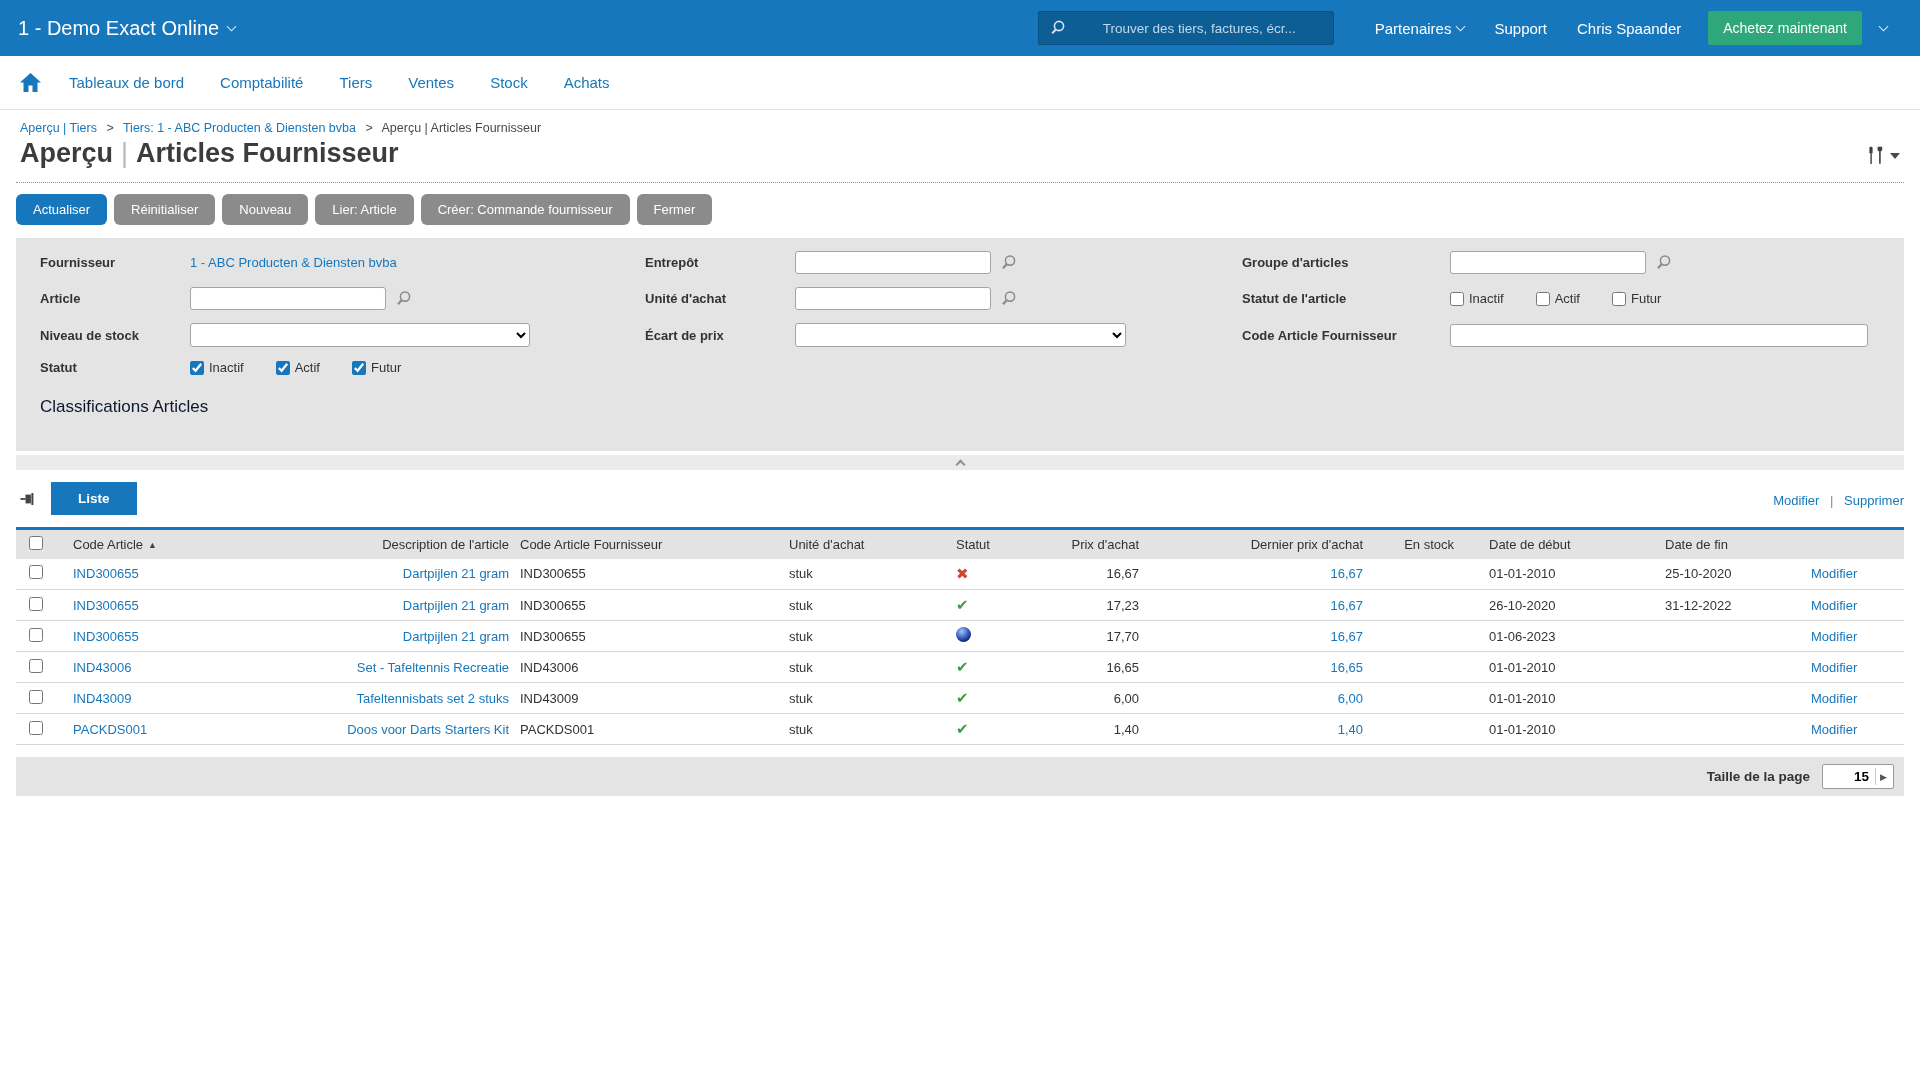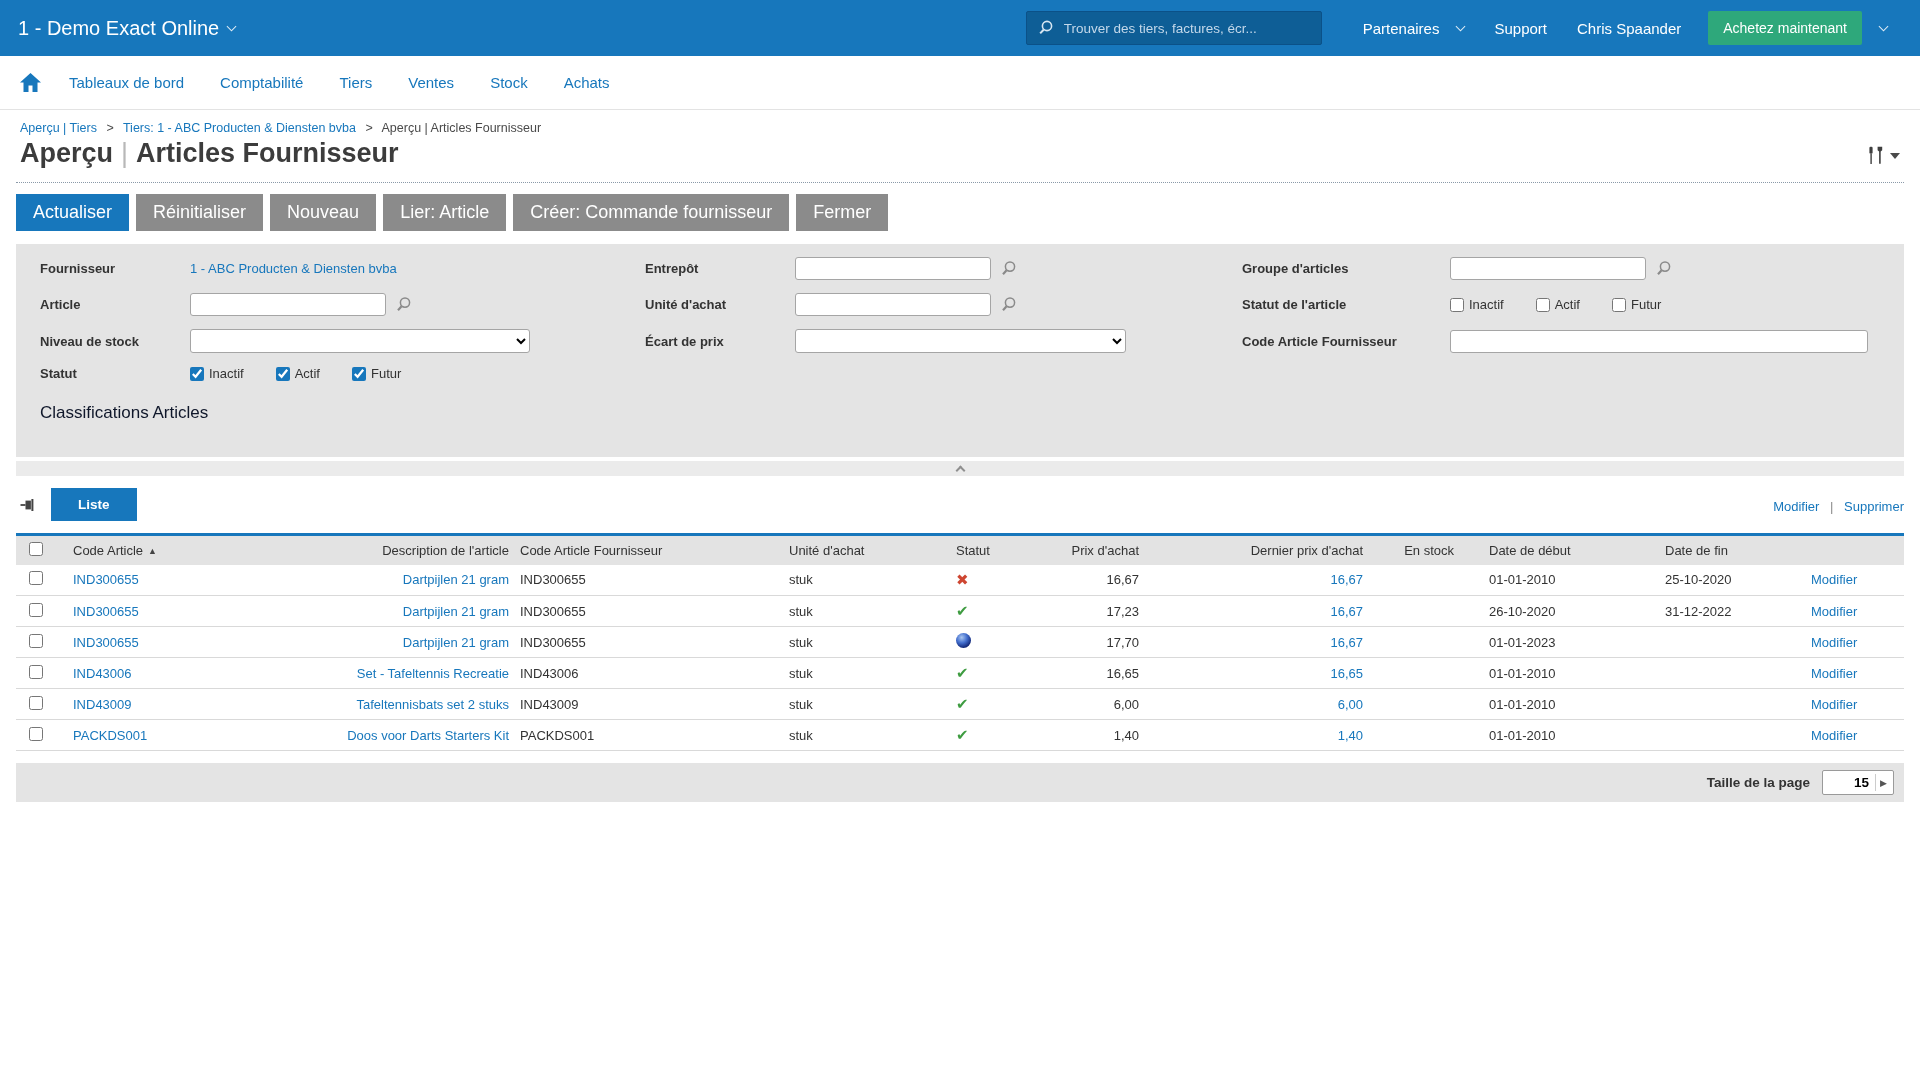--- a/index.html
+++ b/index.html
@@ -8,23 +8,23 @@
   a { text-decoration:none; color:#1777BC; cursor:pointer; }
 
   
   .topbar { height:56px; background:#1777BC; display:flex; align-items:center; padding:0 18px; }
   .company { color:#fff; font-size:20px; display:flex; align-items:center; gap:9px; }
   .caret-dn { width:7px; height:7px; border-right:1.7px solid rgba(255,255,255,.85);
     border-bottom:1.7px solid rgba(255,255,255,.85); transform:rotate(45deg); margin-top:-4px; }
   .top-spacer { flex:1; }
   .searchbox { width:296px; height:34px; background:#0E5E96; border:1px solid #0b5188; border-radius:2px;
     display:flex; align-items:center; padding:0 10px; margin-right:26px; }
-  .searchbox input { flex:1; background:transparent; border:none; outline:none; color:#d7e6f2; font-size:13.5px; }
+  .searchbox input { flex:1; background:transparent; border:none; outline:none; color:#d7e6f2; font-size:13.5px;text-align:center; }
   .searchbox input::placeholder { color:#c3d8ea; }
-  .toplink { color:#fff; font-size:15px; margin:0 15px; display:flex; align-items:center; gap:18px; cursor:pointer; }
+  .toplink { color:#fff; font-size:15px; margin:0 15px; display:flex; align-items:center; gap:6px; cursor:pointer; }
   .buy-btn { background:#2EA87B; color:#fff; font-size:14px; padding:9px 15px; border:none;
     border-radius:2px; margin-left:12px; cursor:pointer; }
   .top-caret { margin-left:18px; }
 
   
   .nav { height:54px; background:#fff; display:flex; align-items:center; padding:0 20px;
     border-bottom:1px solid #e3e3e3; }
   .home { margin-right:28px; display:flex; cursor:pointer; }
   .nav-item { color:#1777BC; font-size:15px; margin-right:36px; cursor:pointer; }
   .nav-spacer { flex:1; }
@@ -44,22 +44,22 @@
   h1 { font-size:27px; font-weight:bold; color:#3c3c3c; }
   h1 .tsep { color:#b8b8b8; font-weight:normal; padding:0 8px; }
   .title-spacer { flex:1; }
   .tools { display:flex; align-items:center; gap:6px; margin-top:8px; cursor:pointer; }
   .tri-dn { width:0; height:0; border-left:5px solid transparent; border-right:5px solid transparent;
     border-top:6px solid #4a4a4a; }
   .dotted { margin:13px 16px 0; border-top:1px dotted #8a99a8; }
 
   
   .toolbar { margin:11px 16px 0; display:flex; gap:7px; }
-  .btn { background:#8b8b8b; color:#fff; border:none; font-size:18px; padding:8px 17px;
-    border-radius:0; cursor:pointer; font-family:inherit;text-align:right; }
+  .btn { background:#8b8b8b; color:#fff; border:none; font-size:13px; padding:8px 17px;
+    border-radius:6px; cursor:pointer; font-family:inherit;text-align:right; }
   .btn.primary { background:#1777BC; }
 
   
   .filters { margin:13px 16px 0; background:#E4E4E4; padding:13px 24px 20px; }
   .fgrid { display:grid; grid-template-columns:150px 455px 150px 447px 208px auto;
     row-gap:13px; align-items:center; }
   .flabel { font-weight:bold; font-size:13px; color:#333; }
   .fctrl { display:flex; align-items:center; gap:9px; }
   .inp { height:23px; border:1px solid #a5a5a5; border-radius:3px; background:#fff; padding:0 6px;
     font-family:inherit; font-size:13px; width:196px; outline:none; }
@@ -370,21 +370,21 @@
     <tr>
       <td class="c-sel"><input type="checkbox" style=""></td>
       <td class="c-code"><a>IND300655</a></td>
       <td class="c-desc"><a>Dartpijlen 21 gram</a></td>
       <td class="c-caf">IND300655</td>
       <td class="c-unit">stuk</td>
       <td class="c-stat"><span class="status st-sphere"></span></td>
       <td class="c-prix">17,70</td>
       <td class="c-dern"><a>16,67</a></td>
       <td class="c-stock"></td>
-      <td class="c-deb">01-01-2023</td>
+      <td class="c-deb">01-06-2023</td>
       <td class="c-fin"></td>
       <td class="c-mod"><a>Modifier</a></td>
     </tr>
     <tr>
       <td class="c-sel"><input type="checkbox" style=""></td>
       <td class="c-code"><a>IND43006</a></td>
       <td class="c-desc"><a>Set - Tafeltennis Recreatie</a></td>
       <td class="c-caf">IND43006</td>
       <td class="c-unit">stuk</td>
       <td class="c-stat"><span class="status st-green">✔</span></td>

